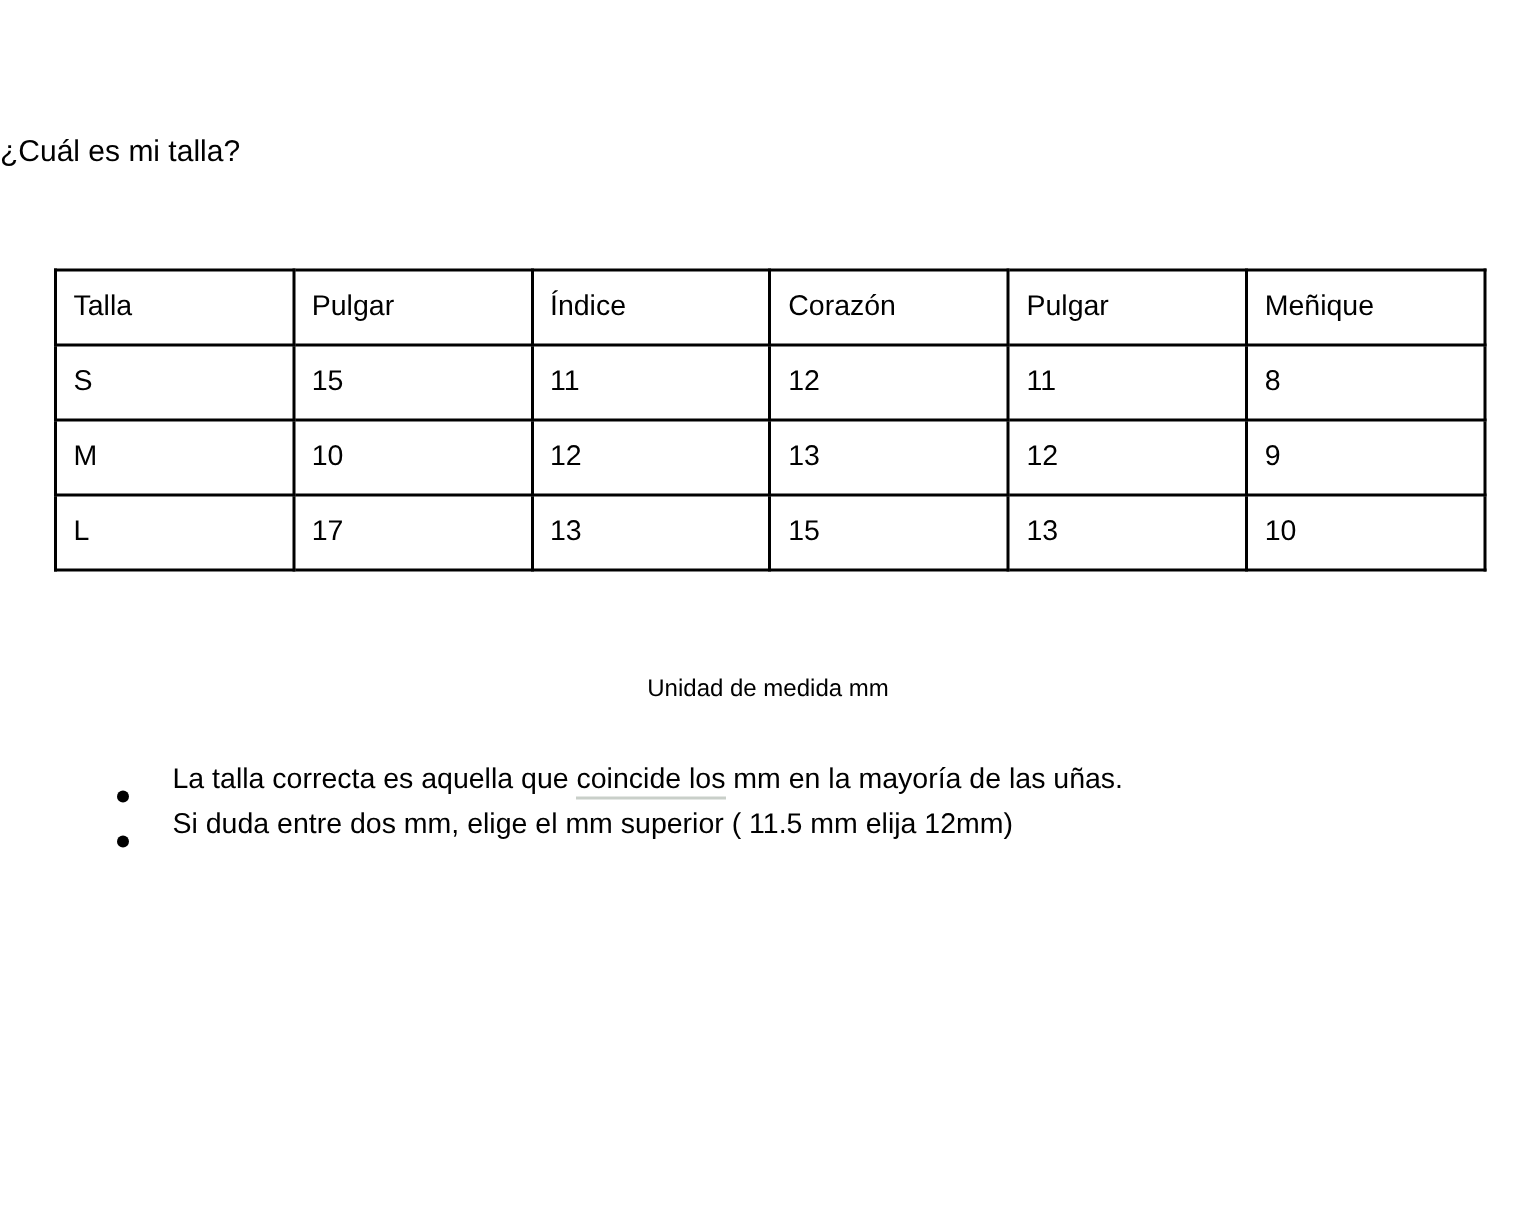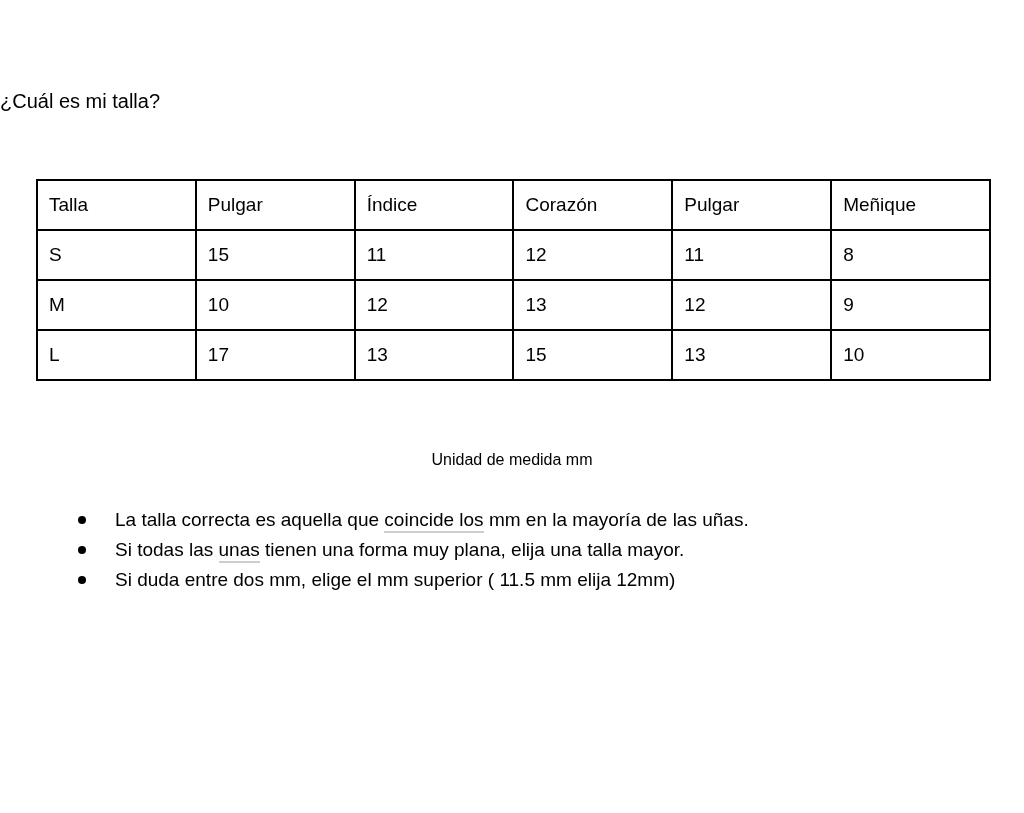--- a/index.html
+++ b/index.html
@@ -60,21 +60,21 @@
     position: absolute;
     top: 505px;
     left: 0;
     margin: 0;
     padding: 0;
     list-style: none;
     width: 1024px;
   }
   ul.guidelines li {
     display: flex;
-    align-items: center;
+    align-items: flex-end;
     height: 30px;
     padding-left: 78px;
     font-size: 19px;
     line-height: 30px;
     white-space: pre;
   }
   .bullet-marker {
     width: 8px;
     height: 8px;
     border-radius: 50%;
@@ -134,19 +134,15 @@
 
 <div class="doc-subtitle">Unidad de medida mm</div>
 
 <ul class="guidelines">
   <li>
     <span class="bullet-marker"></span>
     <span class="bullet-text"><span>La talla correcta es aquella que </span><span class="u">coincide los</span><span> mm en la mayoría de las uñas.</span></span>
   </li>
   <li>
     <span class="bullet-marker"></span>
-    <span class="bullet-text"><span>Si todas las </span><span class="u">unas</span><span> tienen una forma muy plana, elija una talla mayor.</span></span>
-  </li>
-  <li>
-    <span class="bullet-marker"></span>
     <span class="bullet-text"><span>Si duda entre dos mm, elige el mm superior ( 11.5 mm elija 12mm)</span></span>
   </li>
 </ul>
 
 </body></html>

